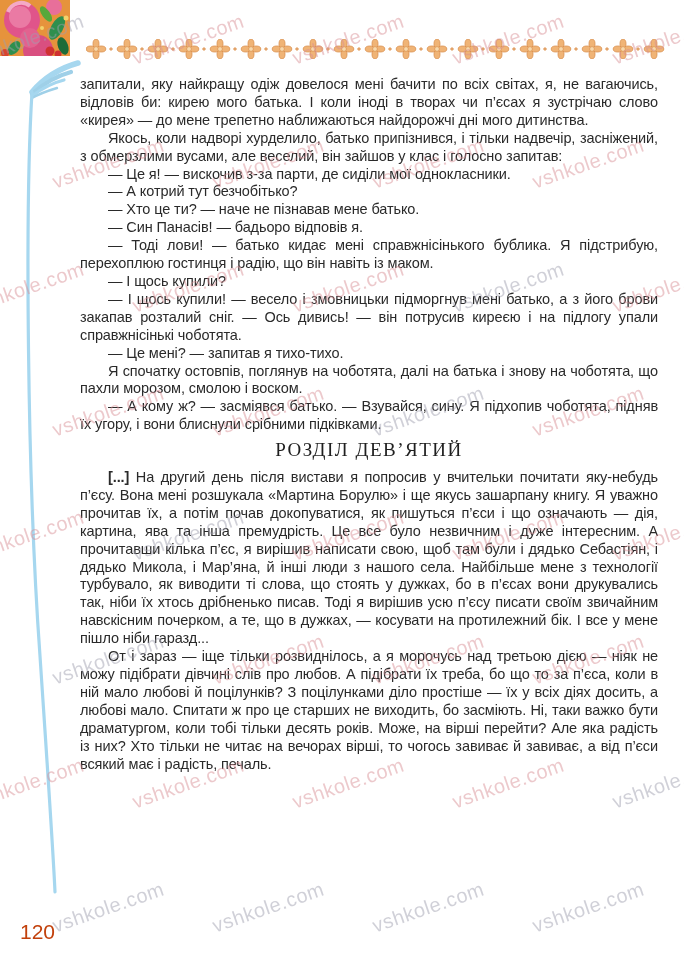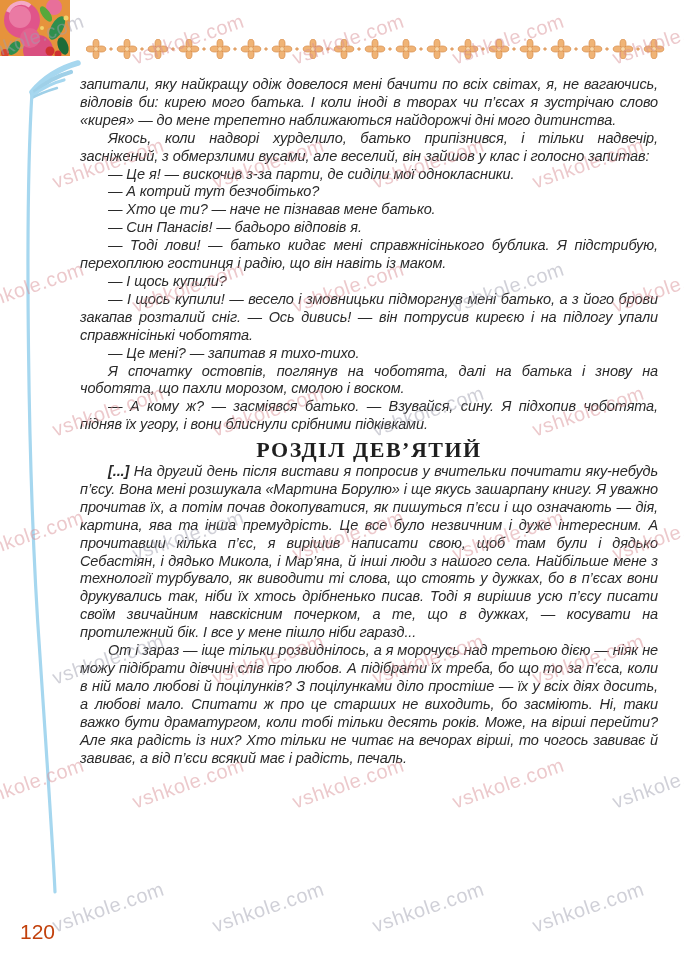--- a/index.html
+++ b/index.html
@@ -35,30 +35,29 @@
     z-index:2;
     color:#2a2a2a;
     font-size:14.5px;
     line-height:17.9px;
     letter-spacing:-0.1px;
   }
   .para{
     margin:0;
     text-align:justify;
     text-indent:28px;
-    font-style:italic;
   }
   .para.no-indent{text-indent:0;}
   .para b{font-weight:bold;}
   .chapter-heading{
-    margin:7px 0 4px 0;
+    margin:7px 0 10px 0;
     text-align:center;
     font-family:"Liberation Serif",serif;
-    font-weight:bold;
-    font-size:22px;
+    font-weight:normal;
+    font-size:19px;
     letter-spacing:1.5px;
     color:#1f1f1f;
   }
   
   .page-number{
     position:absolute;
     left:20px;top:920px;
     font-size:21px;
     color:#c2410c;
     z-index:2;

